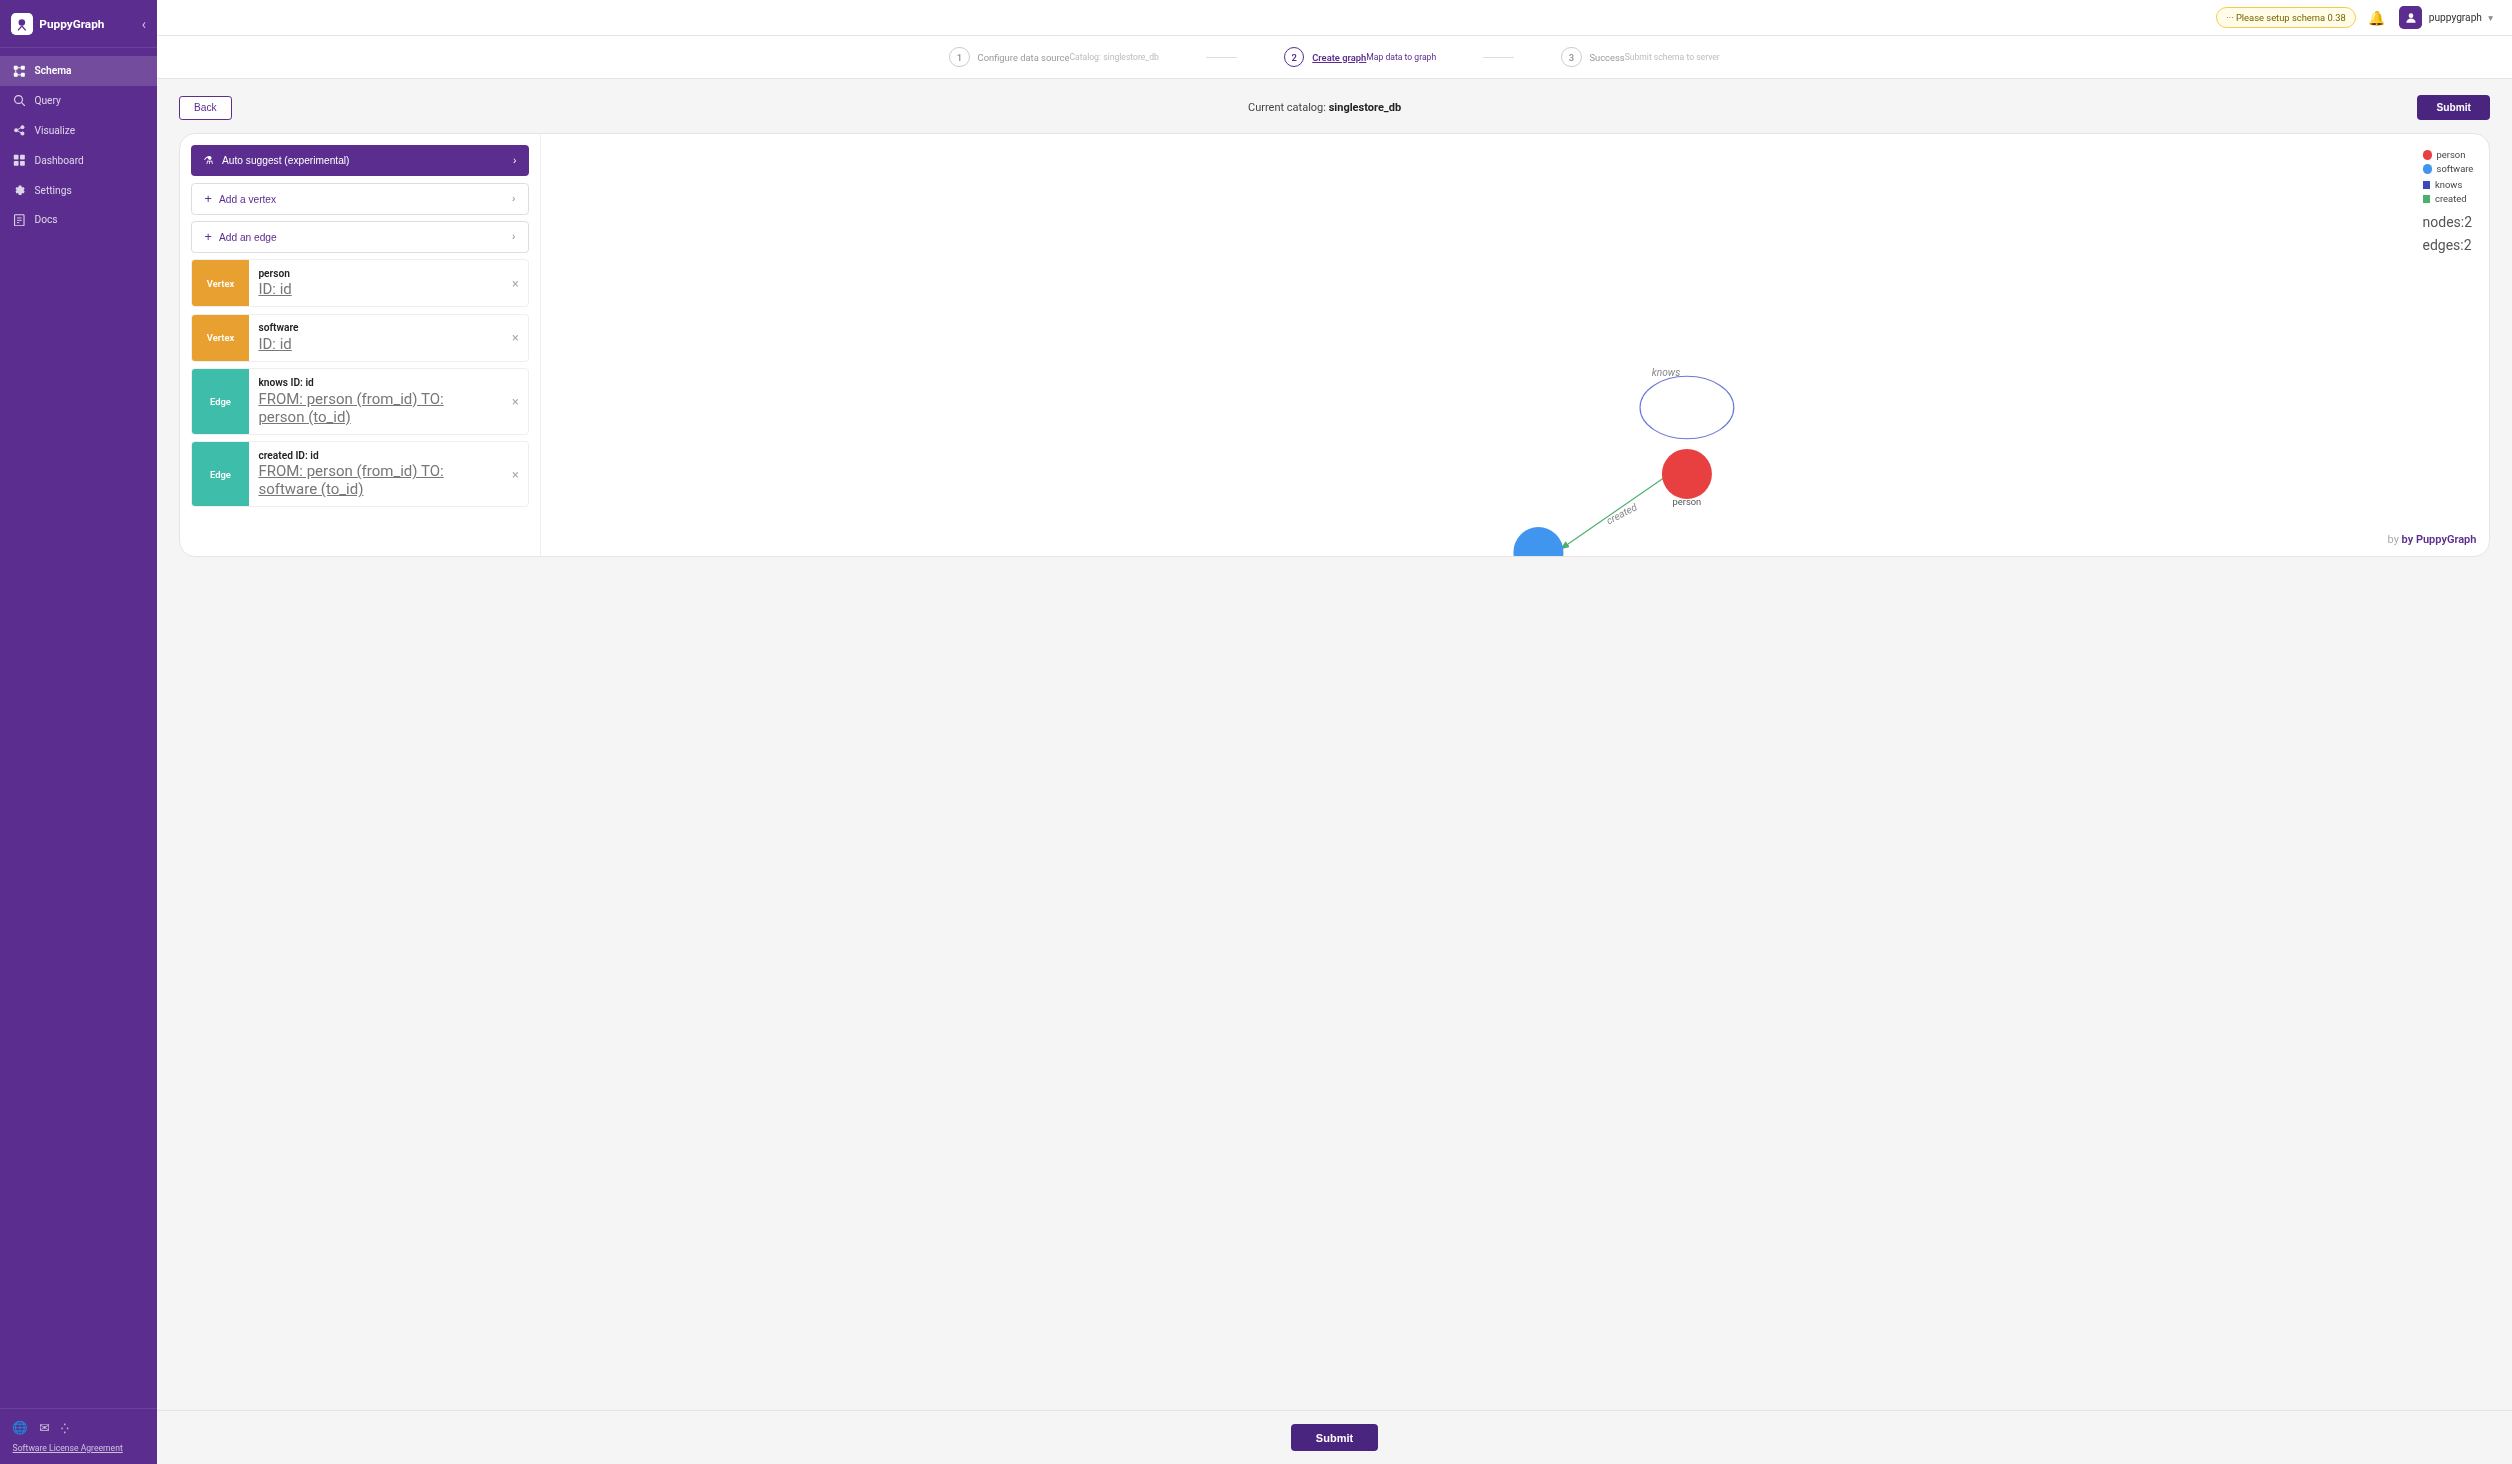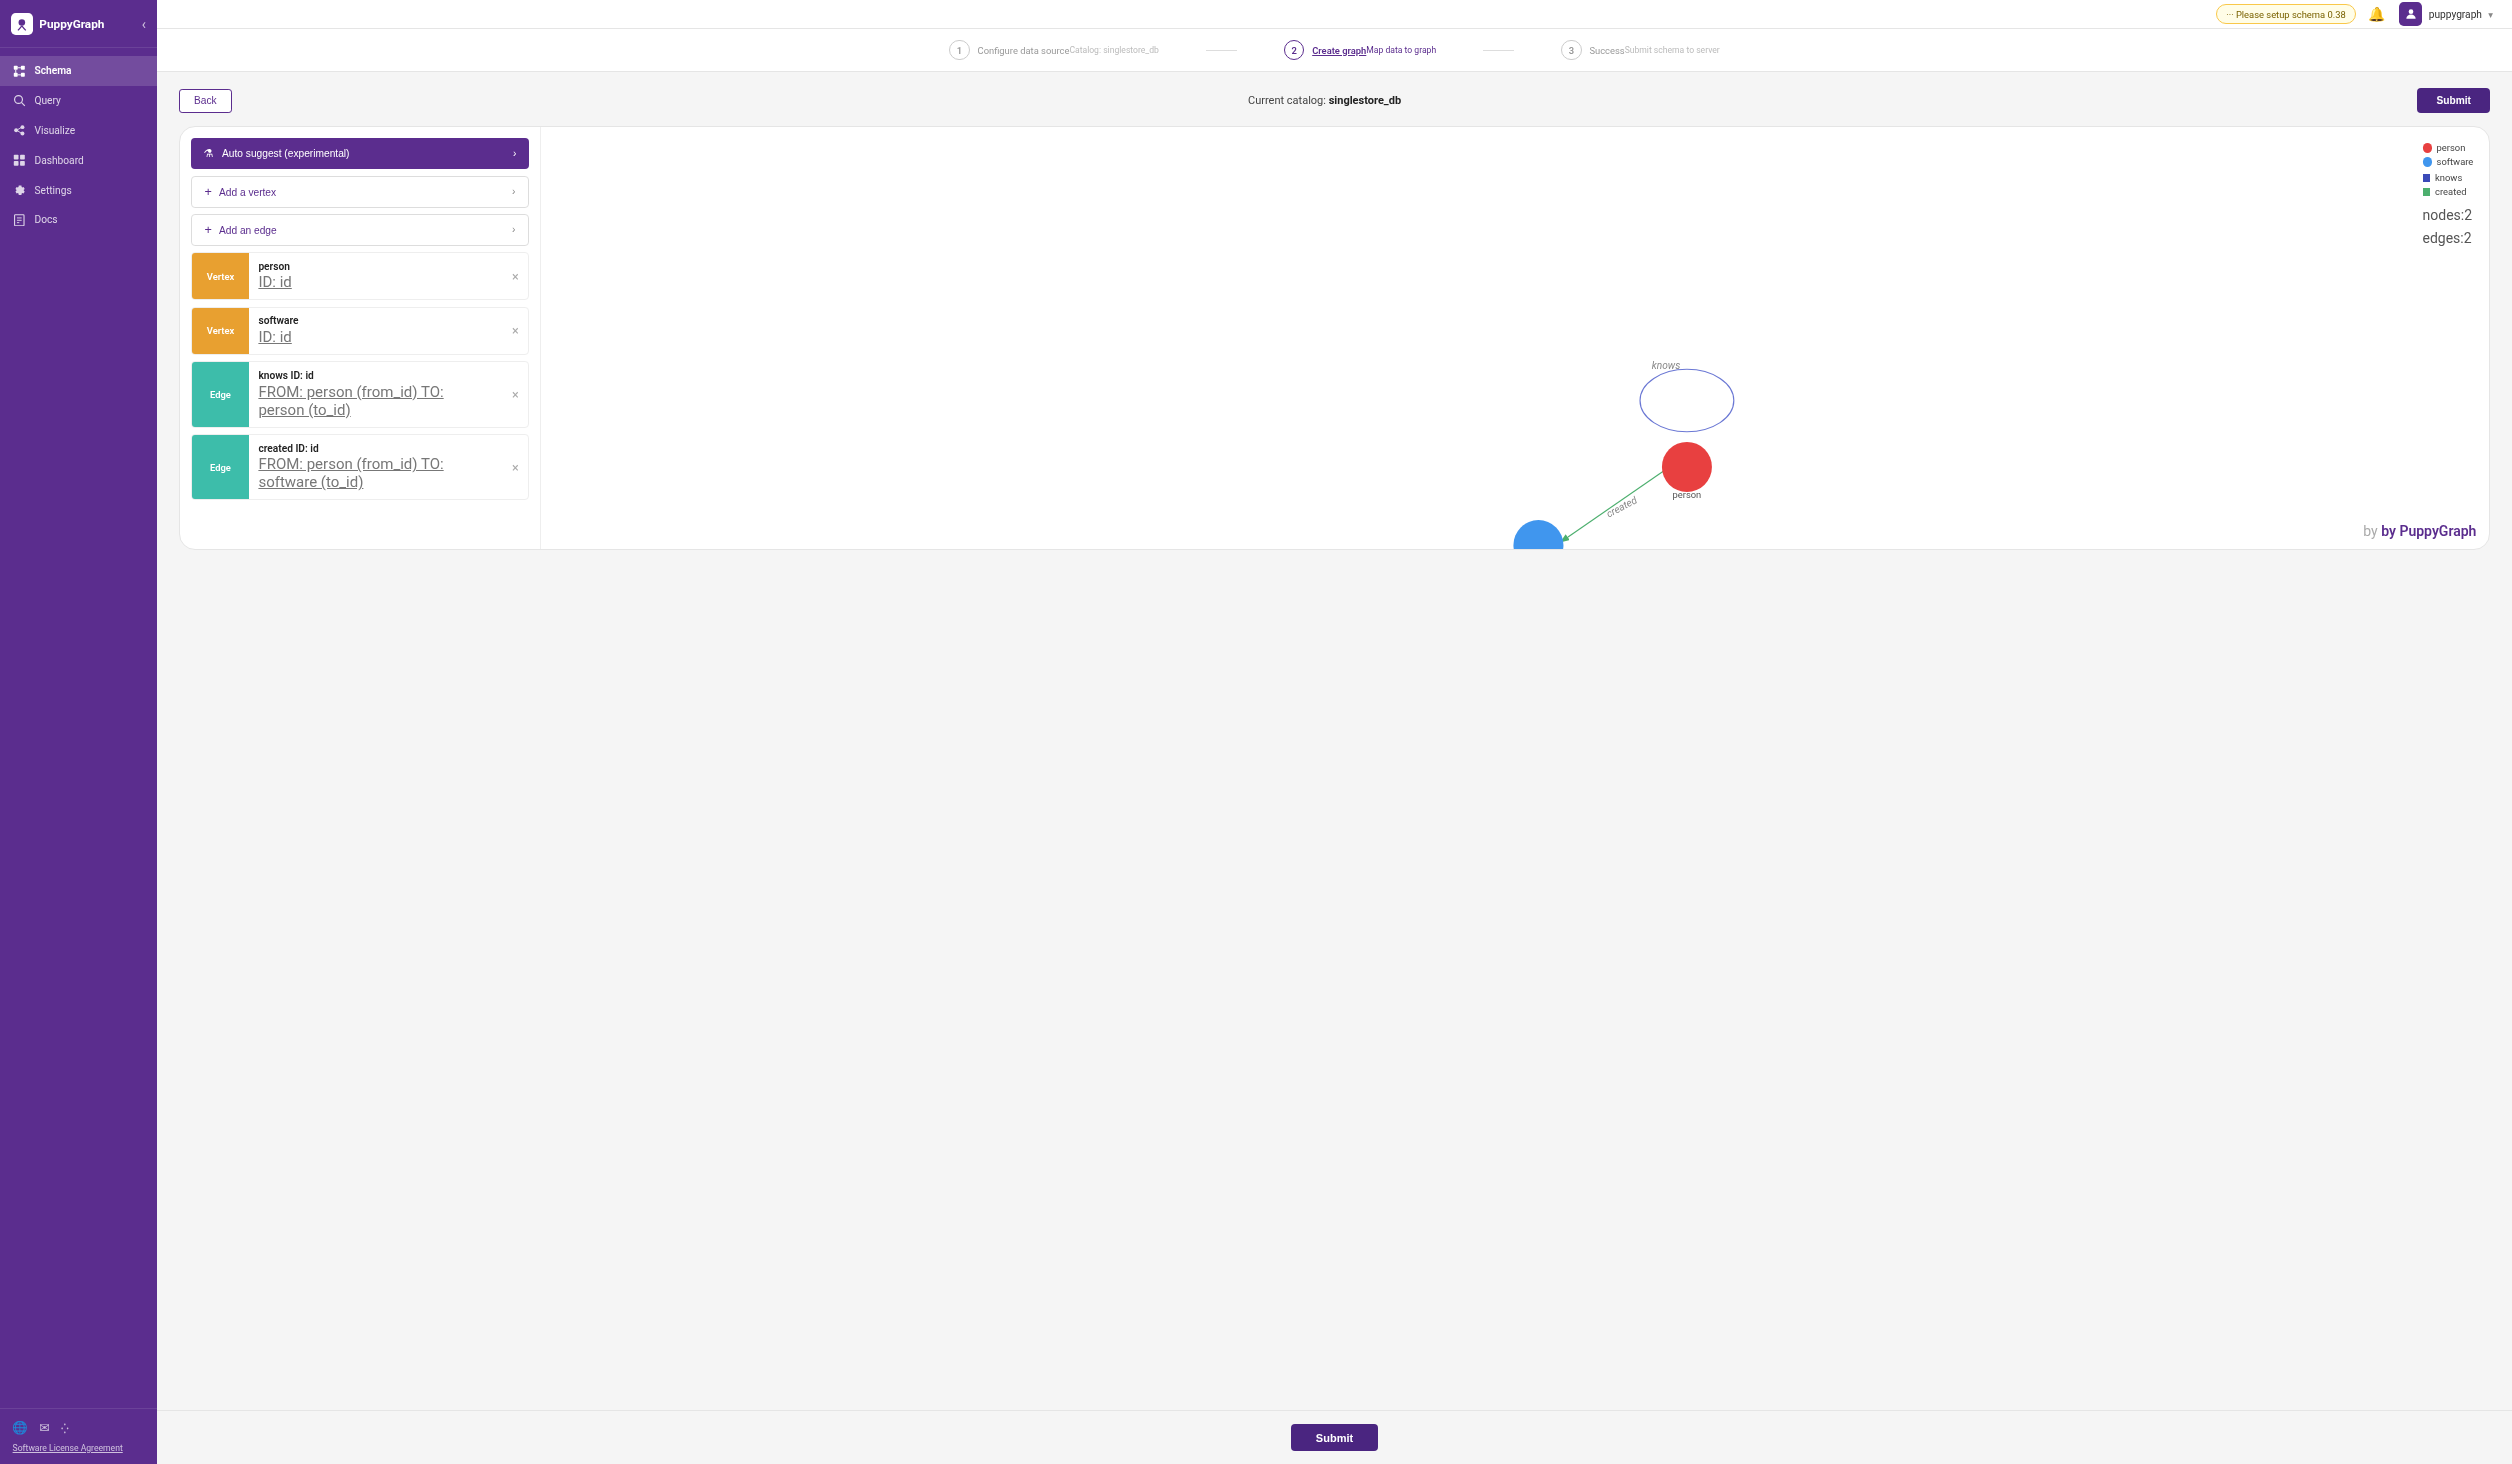--- a/index.html
+++ b/index.html
@@ -15,21 +15,21 @@
     .sidebar-nav { flex: 1; padding: 7.9px 0; }
     .nav-item { display: flex; align-items: center; gap: 7.9px; padding: 7.9px 12.6px; cursor: pointer; color: rgba(255,255,255,0.8); font-size: 10.2px; transition: background 0.15s; }
     .nav-item.active { background: rgba(255,255,255,0.15); color: white; font-weight: 600; }
     .nav-icon { width: 14px; height: 14px; display: flex; align-items: center; justify-content: center; flex-shrink: 0; }
     .sidebar-footer { padding: 11px 12.6px; border-top: 0.8px solid rgba(255,255,255,0.1); }
     .sidebar-footer-icons { display: flex; gap: 11px; margin-bottom: 6.3px; color: rgba(255,255,255,0.7); font-size: 12.6px; }
     .sidebar-footer-link { color: rgba(255,255,255,0.7); font-size: 8.6px; text-decoration: underline; cursor: pointer; }
 
     
     .main { flex: 1; display: flex; flex-direction: column; overflow: hidden; }
-    .topbar { background: white; border-bottom: 0.8px solid #e5e5e5; display: flex; align-items: center; justify-content: space-between; padding: 0 19px; height: 29px; flex-shrink: 0; }
+    .topbar { background: white; border-bottom: 0.8px solid #e5e5e5; display: flex; align-items: center; justify-content: space-between; padding: 0 19px; height: 36px; flex-shrink: 0; }
     .topbar-right { display: flex; align-items: center; gap: 12.6px; }
     .schema-badge { background: #fffde7; border: 0.8px solid #f9c84a; border-radius: 15.7px; padding: 3.9px 9.4px; font-size: 9.4px; color: #7a6200; display: flex; align-items: center; gap: 3.9px; }
     .bell-icon { font-size: 14px; color: #888; cursor: pointer; }
     .user-badge { display: flex; align-items: center; gap: 6.3px; cursor: pointer; }
     .user-avatar { width: 23.6px; height: 23.6px; background: #5b2d8e; border-radius: 4.7px; display: flex; align-items: center; justify-content: center; color: white; font-size: 11px; }
     .user-name { font-size: 10.2px; color: #333; }
     .user-chevron { color: #888; font-size: 9.4px; }
 
     
     .steps-bar { background: white; border-bottom: 0.8px solid #e5e5e5; display: flex; align-items: center; justify-content: center; gap: 47px; padding: 11px 0; flex-shrink: 0; }
@@ -74,21 +74,21 @@
     .item-close { padding: 0 9.4px; display: flex; align-items: center; color: #aaa; cursor: pointer; font-size: 12.6px; }
 
     
     .graph-viz { flex: 1; position: relative; }
     .graph-legend { position: absolute; top: 15.7px; right: 15.7px; font-size: 9.4px; color: #444; }
     .legend-item { display: flex; align-items: center; gap: 4.7px; margin-bottom: 3.1px; }
     .legend-dot { width: 9.4px; height: 9.4px; border-radius: 50%; flex-shrink: 0; }
     .legend-square { width: 7.9px; height: 7.9px; flex-shrink: 0; }
     .legend-divider { margin: 4.7px 0; }
     .legend-stats { margin-top: 6.3px; font-size: 14px; color: #555; line-height: 1.7; }
-    .by-puppygraph { position: absolute; bottom: 9.4px; right: 12.6px; font-size: 14px; color: #aaa; }
+    .by-puppygraph { position: absolute; bottom: 9.4px; right: 12.6px; font-size: 11px; color: #aaa; }
     .by-puppygraph span { color: #5b2d8e; font-weight: 600; }
 
     
     .graph-svg { position: absolute; top: 0; left: 0; width: 100%; height: 100%; }
 
     
     .bottom-bar { background: #f5f5f5; border-top: 0.8px solid #e5e5e5; display: flex; justify-content: center; padding: 12.6px; flex-shrink: 0; }
     .bottom-submit-btn { background: #4a2580; color: white; border: none; padding: 7.9px 25px; border-radius: 3.9px; font-size: 11px; font-weight: 600; cursor: pointer; }
   </style>
 </head>

